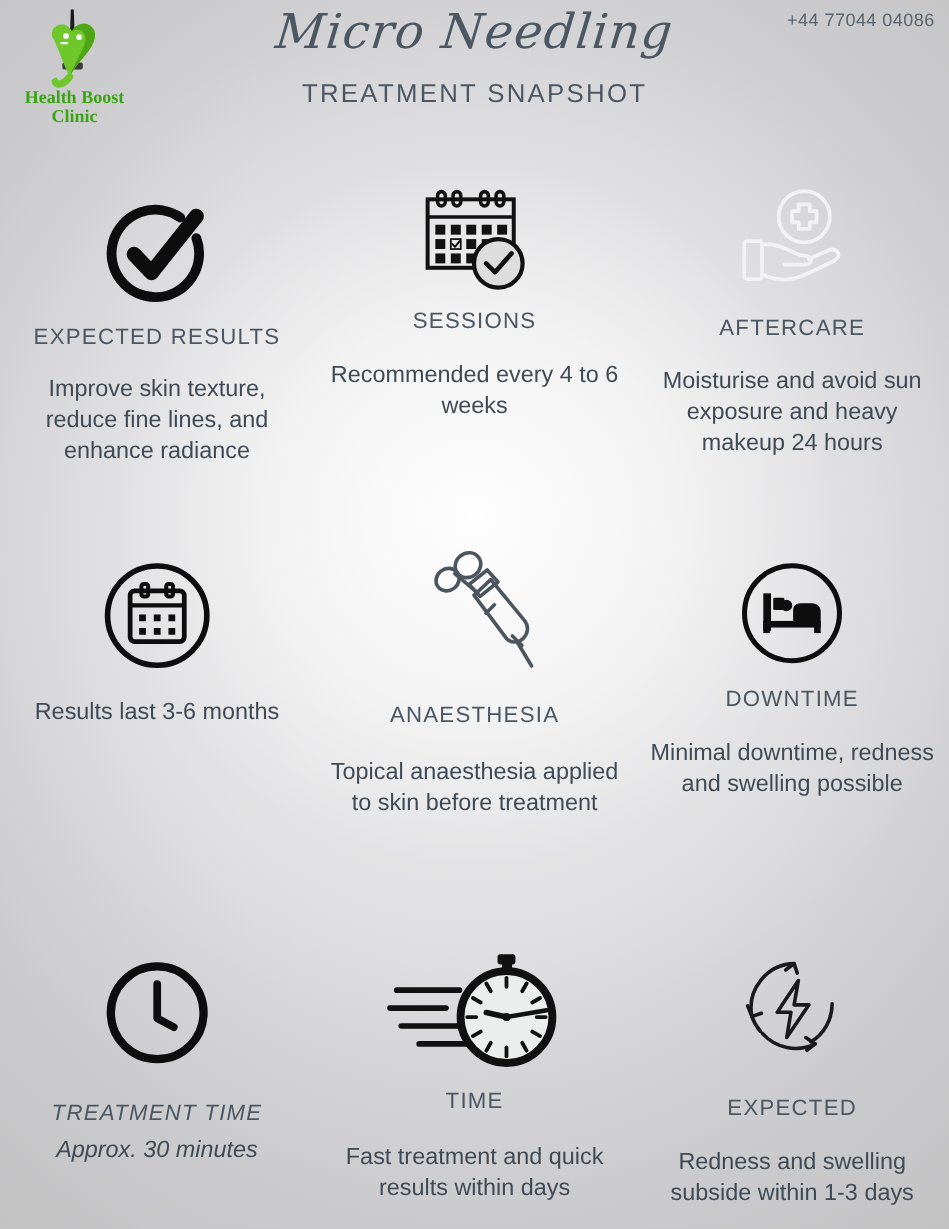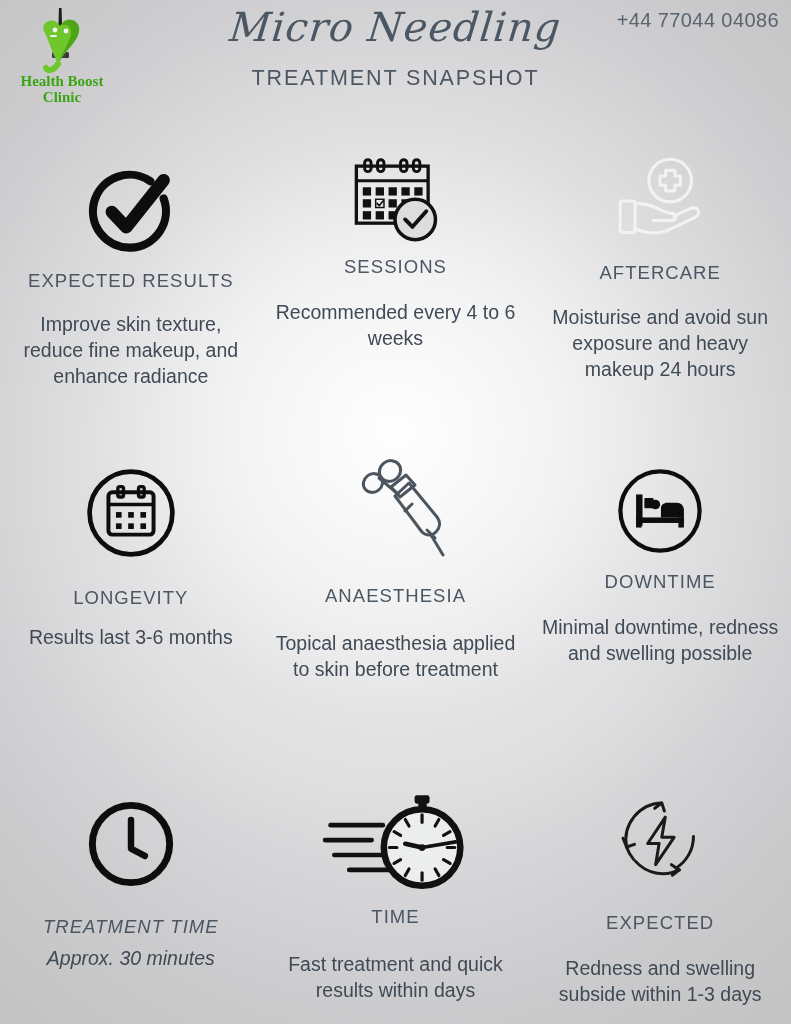--- a/index.html
+++ b/index.html
@@ -60,21 +60,21 @@
     margin-top: 16px;
     font-size: 21.5px;
     letter-spacing: 1.9px;
     color: #4d5763;
     font-weight: 400;
   }
   .phone {
     position: absolute;
     right: 12px;
     top: 9px;
-    font-size: 20px;
+    font-size: 15px;
     letter-spacing: 0.4px;
     color: #5a646e;
     font-weight: 400;
   }
 
   
   .grid {
     position: relative;
     display: grid;
     grid-template-columns: 1fr 1fr 1fr;
@@ -181,21 +181,21 @@
   <div class="grid">
 
     <div class="cell c-results">
       <div class="icon-wrap">
         <svg width="96" height="96" viewBox="0 0 100 100">
           <path d="M84 38 A38 38 0 1 1 70 20" fill="none" stroke="#0d0d0d" stroke-width="8.5" stroke-linecap="round"></path>
           <path d="M30 52 L45 68 L84 19" fill="none" stroke="#0d0d0d" stroke-width="13" stroke-linecap="round" stroke-linejoin="round"></path>
         </svg>
       </div>
       <div class="cell-title">EXPECTED RESULTS</div>
-      <div class="cell-body">Improve skin texture, reduce fine makeup, and enhance radiance</div>
+      <div class="cell-body">Improve skin texture, reduce fine lines, and enhance radiance</div>
     </div>
 
     <div class="cell c-sessions">
       <div class="icon-wrap">
         <svg width="96" height="92" viewBox="0 0 104 100">
 
           <g stroke="#111" stroke-width="3.2" fill="none">
             <rect x="19" y="4" width="7" height="13" rx="3.5"></rect>
             <rect x="33" y="4" width="7" height="13" rx="3.5"></rect>
             <rect x="58" y="4" width="7" height="13" rx="3.5"></rect>
@@ -264,21 +264,20 @@
           <g fill="#0d0d0d">
             <rect x="34" y="49" width="6" height="6"></rect>
             <rect x="47" y="49" width="6" height="6"></rect>
             <rect x="60" y="49" width="6" height="6"></rect>
             <rect x="34" y="61" width="6" height="6"></rect>
             <rect x="47" y="61" width="6" height="6"></rect>
             <rect x="60" y="61" width="6" height="6"></rect>
           </g>
         </svg>
       </div>
-      <div class="cell-title">LONGEVITY</div>
       <div class="cell-body">Results last 3-6 months</div>
     </div>
 
     <div class="cell c-anaesthesia">
       <div class="icon-wrap">
         <svg width="104" height="108" viewBox="0 0 104 108">
           <g fill="none" stroke="#4c555e" stroke-width="3" stroke-linecap="round" stroke-linejoin="round">
 
             <ellipse cx="30" cy="27" rx="10" ry="9" transform="rotate(-38 30 27)"></ellipse>
             <ellipse cx="47" cy="15" rx="11" ry="10" transform="rotate(-38 47 15)"></ellipse>

